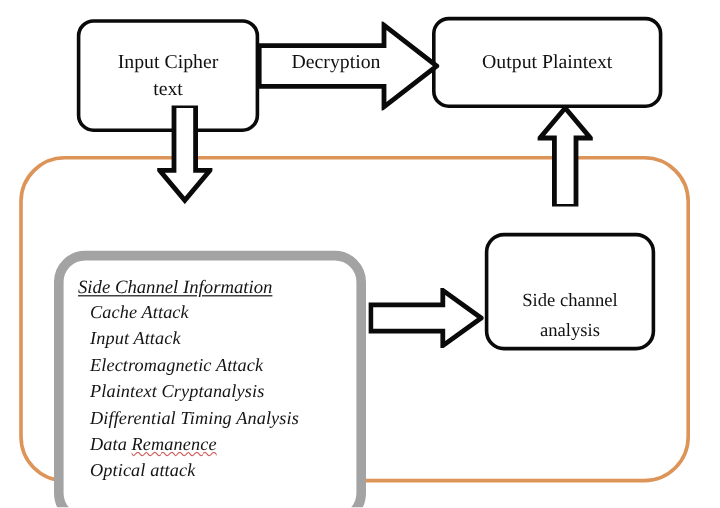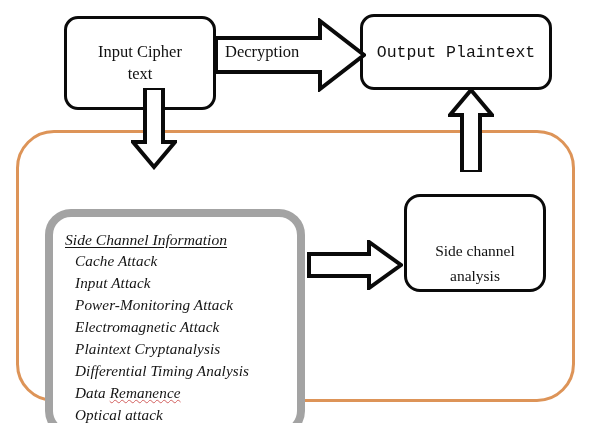--- a/index.html
+++ b/index.html
@@ -36,21 +36,20 @@
     border-radius: 14px;
     font-size: 16.5px;
     line-height: 1.35;
   }
 
   #output-plaintext-box {
     left: 360px; top: 14px;
     width: 192px; height: 76px;
     border-radius: 14px;
     font-size: 16.5px;
-    font-family: Liberation Mono, monospace;
   }
 
   #side-channel-analysis-box {
     left: 404px; top: 194px;
     width: 142px; height: 98px;
     border-radius: 16px;
     font-size: 15.5px;
     line-height: 1.6;
     align-items: flex-end;
   }
@@ -110,21 +109,21 @@
   .arrow { position: absolute; z-index: 4; }
   #decryption-arrow  { left: 214px; top: 18px;  width: 152px; height: 74px; }
   #down-arrow        { left: 131px; top: 88px;  width: 46px;  height: 82px; }
   #up-arrow          { left: 448px; top: 88px;  width: 46px;  height: 84px; }
   #right-arrow       { left: 307px; top: 240px; width: 96px;  height: 50px; }
 
   #decryption-label {
     position: absolute;
     left: 225px; top: 42px;
     width: 110px;
-    text-align: left;
+    text-align: center;
     font-size: 16.5px;
     color: #111111;
     z-index: 5;
     background: transparent;
   }
 </style>
 </head>
 <body>
 
 <div id="canvas">
@@ -149,21 +148,20 @@
     </div>
   </div>
 
   <div id="side-channel-info-box">
     <div>
       <span id="sci-heading">Side Channel Information</span>
     </div>
     <ul id="sci-list">
         <li class="sci-item"><span>Cache Attack</span></li>
         <li class="sci-item"><span>Input Attack</span></li>
-        <li class="sci-item"><span>Power-Monitoring  Attack</span></li>
         <li class="sci-item"><span>Electromagnetic  Attack</span></li>
         <li class="sci-item"><span>Plaintext  Cryptanalysis</span></li>
         <li class="sci-item"><span>Differential  Timing Analysis</span></li>
         <li class="sci-item"><span>Data </span><span class="misspelled">Remanence</span></li>
         <li class="sci-item"><span>Optical attack</span></li>
       </ul>
   </div>
 
   <div class="arrow" id="decryption-arrow">
     <svg width="152" height="74" viewBox="0 0 152 74" xmlns="http://www.w3.org/2000/svg">

